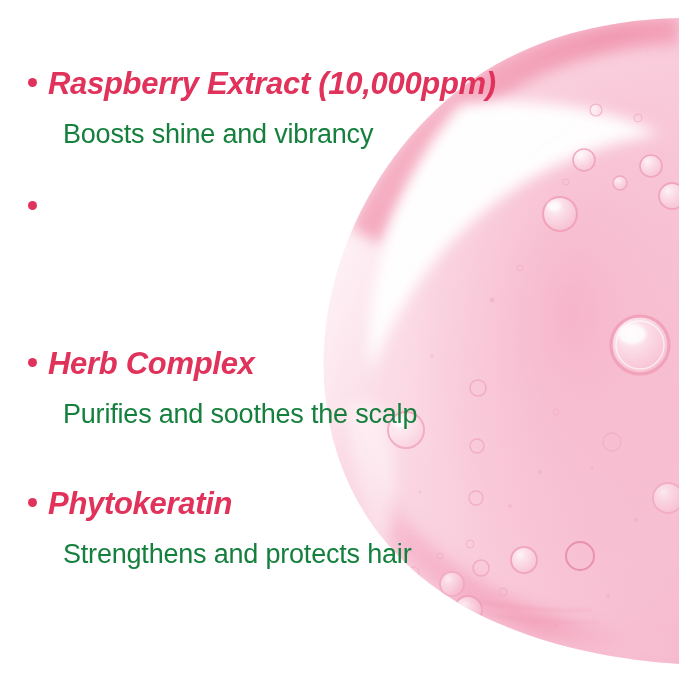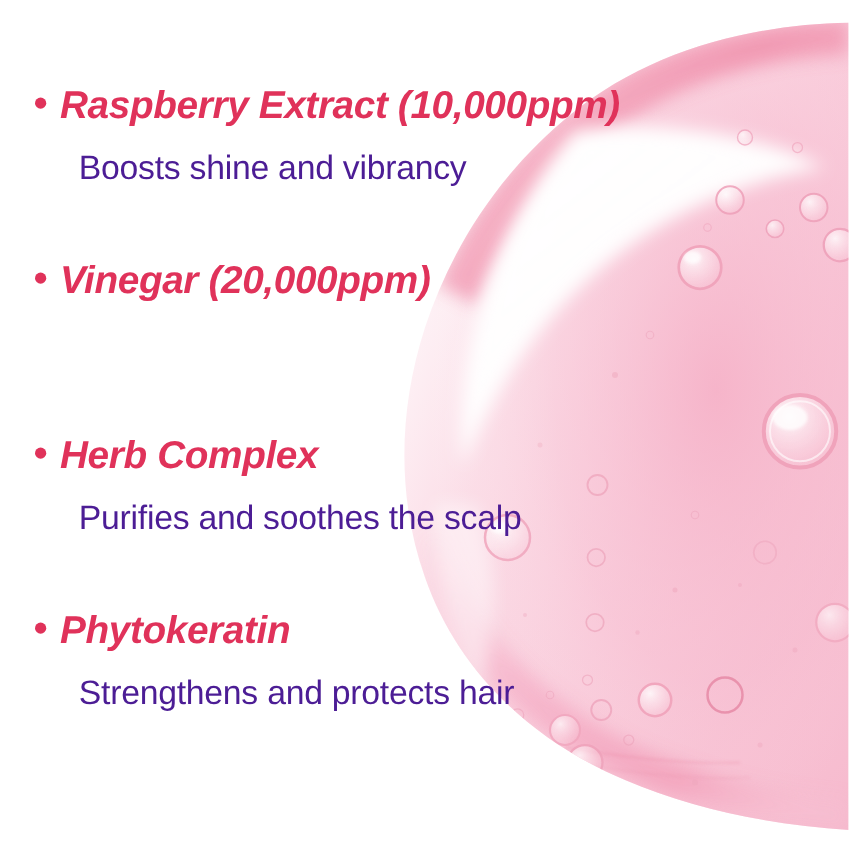--- a/index.html
+++ b/index.html
@@ -69,21 +69,21 @@
     line-height:1.05;
   }
 
   .ingredient-desc {
     margin-left:35px;
     margin-top:7px;
     font-family:"Liberation Sans", sans-serif;
     font-size:27px;
     font-weight:normal;
     font-style:normal;
-    color:#4c1d95;
+    color:#15803d;
     letter-spacing:-0.2px;
     white-space:nowrap;
     line-height:1.15;
   }
 </style>
 </head>
 <body>
 
 <div id="stage">
 
@@ -248,21 +248,20 @@
       <div class="heading-row">
         <span class="bullet-dot"></span>
         <span class="ingredient-name">Raspberry Extract (10,000ppm)</span>
       </div>
       <div class="ingredient-desc">Boosts shine and vibrancy</div>
     </div>
 
     <div class="ingredient-item i1">
       <div class="heading-row">
         <span class="bullet-dot"></span>
-        <span class="ingredient-name">Vinegar (20,000ppm)</span>
       </div>
     </div>
 
     <div class="ingredient-item i3">
       <div class="heading-row">
         <span class="bullet-dot"></span>
         <span class="ingredient-name">Phytokeratin</span>
       </div>
       <div class="ingredient-desc">Strengthens and protects hair</div>
     </div>

